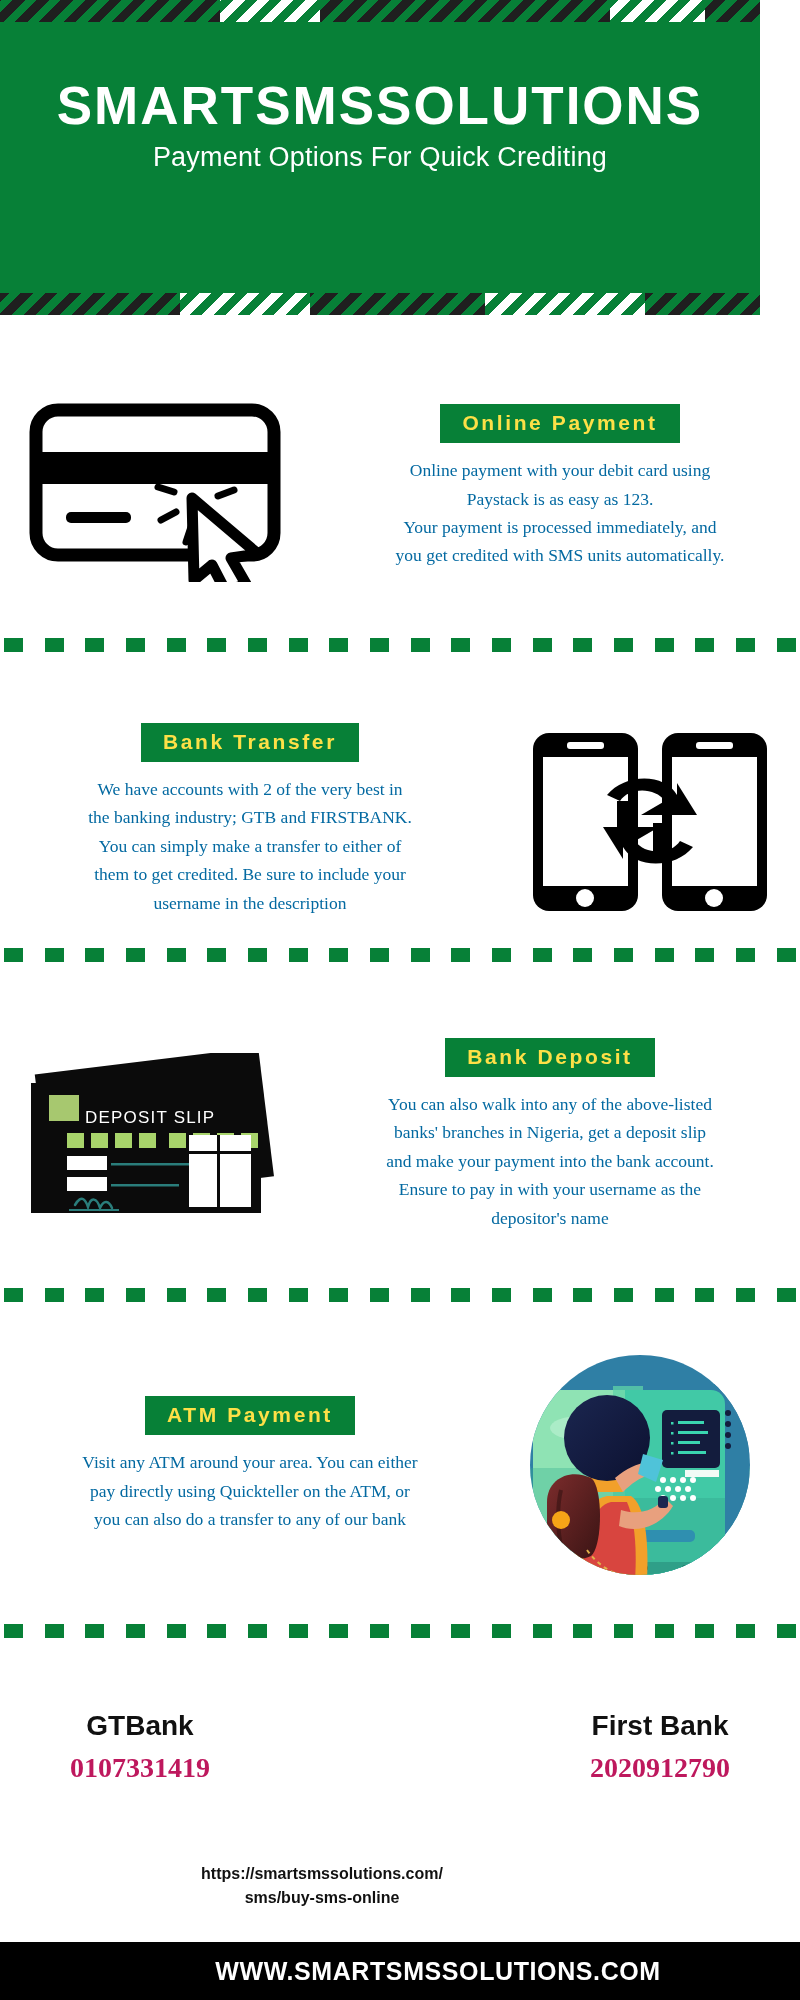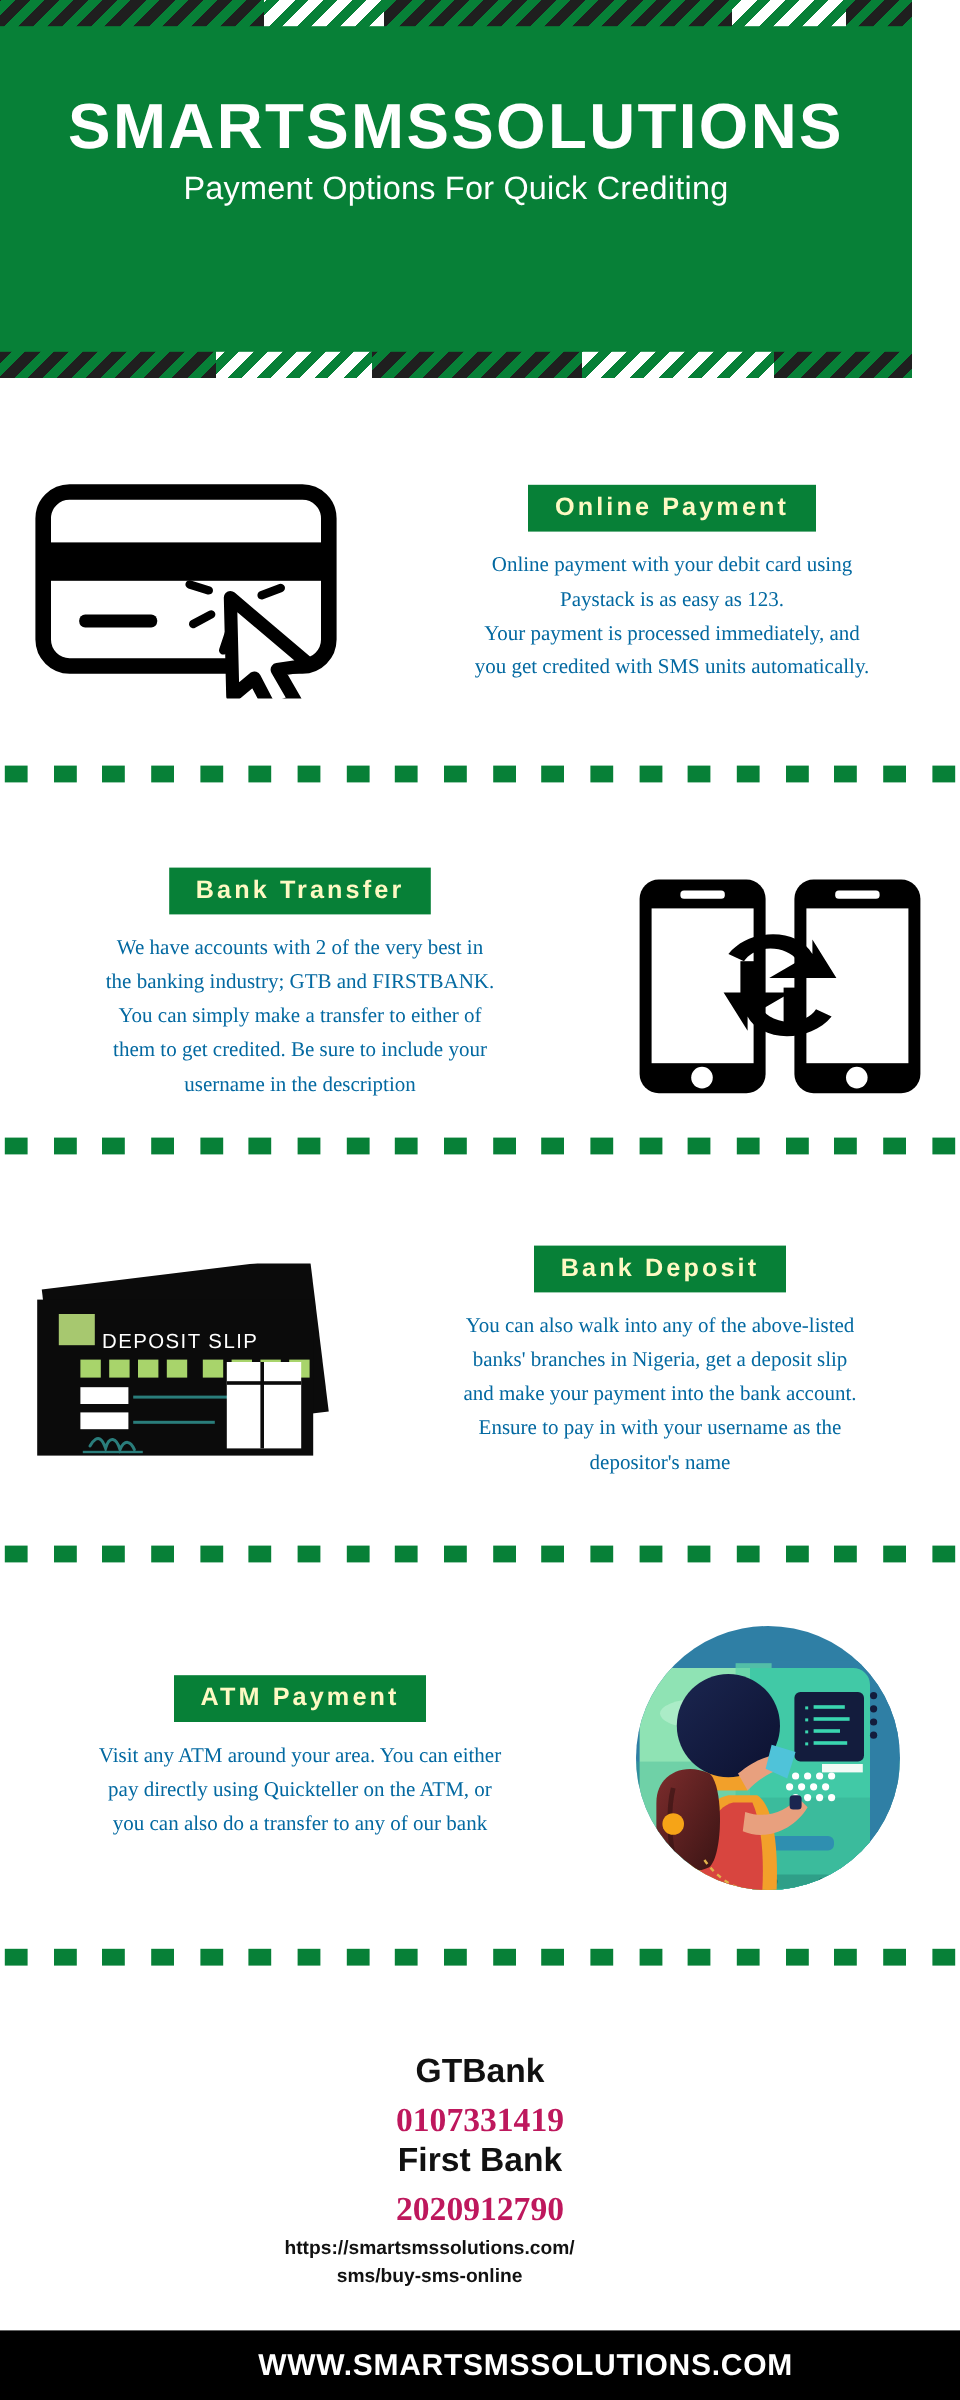--- a/index.html
+++ b/index.html
@@ -94,21 +94,21 @@
     justify-content: center;
   }
   .sec-text {
     flex: 1 1 auto;
     text-align: center;
     padding: 0 10px;
   }
   .badge {
     display: inline-block;
     background: #078037;
-    color: #fef9c3;
+    color: #fde047;
     font-size: 21px;
     font-weight: bold;
     letter-spacing: 2.6px;
     padding: 7px 22px 8px 22px;
     margin-bottom: 13px;
     font-family: "Liberation Sans", sans-serif;
     white-space: nowrap;
   }
   .body-text {
     font-size: 17.5px;
@@ -138,21 +138,20 @@
   
   .banks {
     position: absolute;
     left: 0;
     top: 1710px;
     width: 800px;
     display: flex;
     justify-content: space-between;
     padding: 0 70px;
     box-sizing: border-box;
-    flex-direction: column;
   }
   .bank-col { text-align: center; }
   .bank-name {
     font-size: 28px;
     font-weight: bold;
     color: #111111;
     font-family: "Liberation Sans", sans-serif;
   }
   .bank-acct {
     font-size: 28px;
@@ -164,21 +163,20 @@
   .site-url {
     position: absolute;
     left: 0; top: 1862px;
     width: 644px;
     text-align: center;
     font-size: 16px;
     font-weight: bold;
     line-height: 1.5;
     color: #111111;
     font-family: "Liberation Sans", sans-serif;
-    margin-left: 36px;
   }
   .bottom-bar {
     position: absolute;
     left: 0; bottom: 0;
     width: 800px;
     height: 58px;
     background: #000000;
     display: flex;
     align-items: center;
     justify-content: center;

